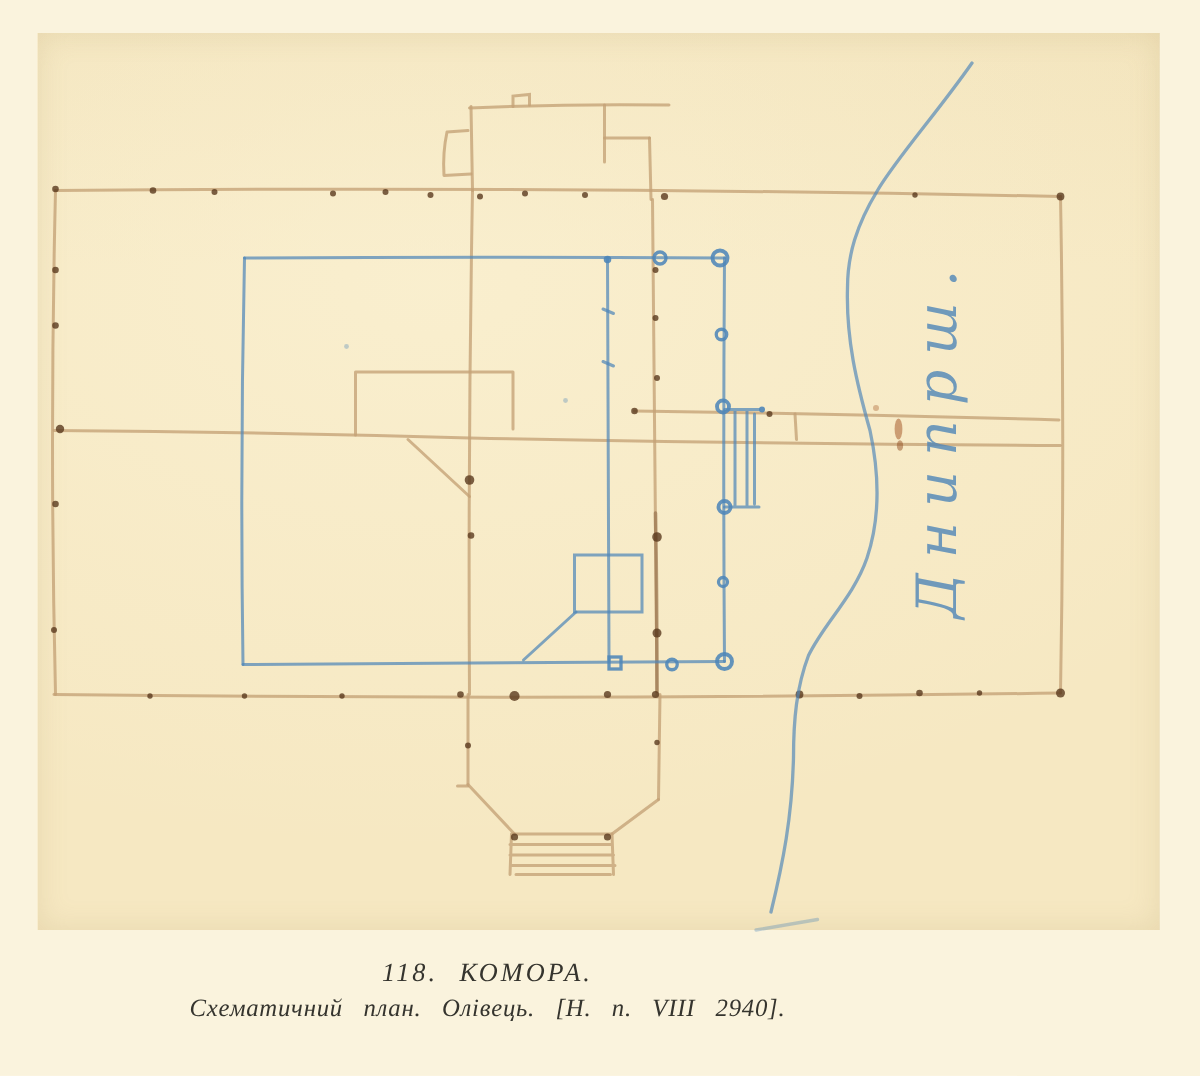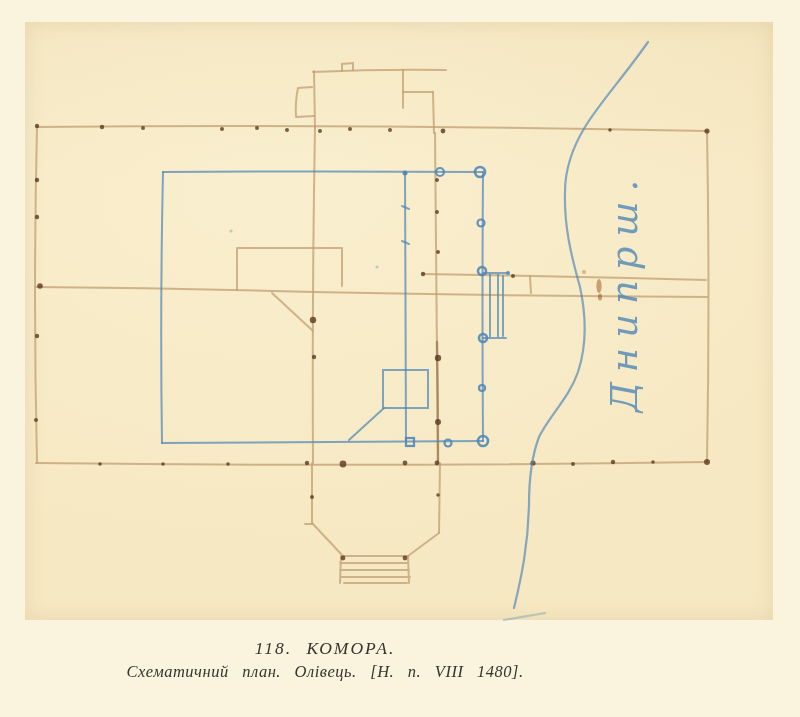--- a/index.html
+++ b/index.html
@@ -178,16 +178,16 @@
       <ellipse cx="599" cy="286" rx="2.6" ry="7" fill="#a0501d" opacity="0.5"></ellipse>
       <ellipse cx="600" cy="297" rx="2.1" ry="3.5" fill="#8a4015" opacity="0.45"></ellipse>
       <circle cx="584" cy="272" r="2" fill="#a0501d" opacity="0.35"></circle>
     </g>
   </svg>
 
   <div class="river-label">Днипрш.</div>
 
   <div class="caption">
     <div class="caption-line1">118. КОМОРА.</div>
-    <div class="caption-line2">Схематичний план. Олівець. [Н. п. VIII 1480].</div>
+    <div class="caption-line2">Схематичний план. Олівець. [Н. п. VIII 2940].</div>
   </div>
 
 </div>
 
 </body></html>

